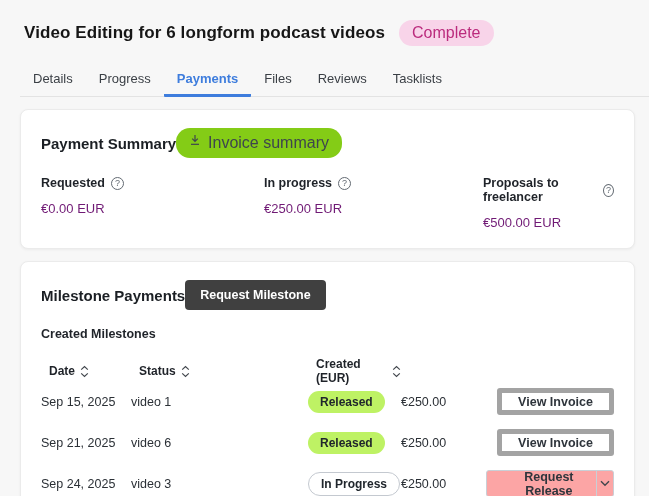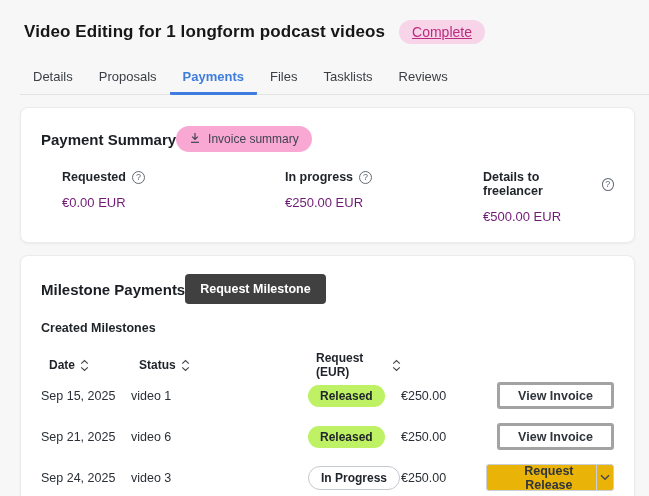--- a/index.html
+++ b/index.html
@@ -7,48 +7,48 @@
   body {
     background:#f7f7f7;
     font-family:"Liberation Sans", sans-serif;
     color:#24292f;
     overflow:hidden;
   }
   
   .header-row { display:flex; align-items:center; gap:14px; margin:20px 24px 0 24px; }
   .page-title { font-size:17px; font-weight:700; color:#161616; letter-spacing:.1px; }
   .badge-complete {
-    background:#f8d4e9; color:#bb2b7d; font-size:14px; font-weight:400;
-    padding:4px 13px; border-radius:13px; white-space:nowrap;text-decoration:underline;
+    background:#f8d4e9; color:#bb2b7d; font-size:16px; font-weight:400;
+    padding:4px 13px; border-radius:13px; white-space:nowrap;
   }
   
   .tabs-wrap { display:flex; margin:16px 0 0 20px; border-bottom:1px solid #e3e3e3; }
   .tab {
     padding:9px 13px 8px 13px; font-size:13px; color:#3a3f45; cursor:pointer;
     border-bottom:3px solid transparent; margin-bottom:-1px;
   }
   .tab.active { color:#3e7ddd; font-weight:700; border-bottom-color:#3e7ddd; border-radius:0 0 1px 1px; }
   
   .card {
     background:#fff; width:615px; margin:12px 14px 0 20px;
     border:1px solid #ebebeb; border-radius:8px;
     box-shadow:0 1px 3px rgba(0,0,0,.05);
     padding:18px 20px;
   }
   .card-title { font-size:15px; font-weight:700; color:#1b1f24; }
   
   .ps-head { display:flex; align-items:center; gap:0; }
   .pill-btn {
     display:inline-flex; align-items:flex-start; gap:7px;
-    background:#f9a8d4; color:#3e454e; border:none; cursor:pointer;
-    font-family:inherit; font-size:12px; padding:6px 13px; border-radius:14px;
+    background:#84cc16; color:#3e454e; border:none; cursor:pointer;
+    font-family:inherit; font-size:16px; padding:6px 13px; border-radius:14px;
   }
   .stats-row { display:flex; margin-top:18px; }
   .stat { display:flex; flex-direction:column; }
-  .stat-1 { width:223px;margin-left:21px; }
+  .stat-1 { width:223px; }
   .stat-2 { flex:1; }
   .stat-3 { width:131px; }
   .stat-label { display:flex; align-items:center; gap:6px; font-size:12.5px; font-weight:700; color:#1f2329; }
   .help-icon {
     width:13px; height:13px; border:1px solid #636a72; border-radius:50%;
     color:#636a72; font-size:9px; font-weight:400; display:inline-flex;
     align-items:center; justify-content:center; line-height:1; cursor:pointer;
   }
   .stat-value { margin-top:11px; font-size:13px; color:#701a75; }
   
@@ -67,51 +67,51 @@
   .sort-icon { cursor:pointer; display:inline-flex; }
   .tbl-body .tbl-row { height:41px; font-size:12.5px; color:#2b3036; }
   .cell-action { justify-self:end; }
   .status-pill {
     display:inline-block; font-size:12px; font-weight:700; color:#20262c;
     padding:4px 12px; border-radius:12px;
   }
   .status-released { background:#bef264; }
   .status-inprogress { background:#fff; border:1px solid #c4c9d0; }
   .btn-outline {
-    background:#fff; border:3px solid #a3a3a3; border-radius:3px; cursor:pointer;
+    background:#fff; border:5px solid #a3a3a3; border-radius:3px; cursor:pointer;
     font-family:inherit; font-size:12.5px; font-weight:700; color:#2f353c;
     height:27px; width:117px; display:inline-flex; align-items:center; justify-content:center;
   }
-  .split-btn { display:inline-flex; border:1px solid #c9cfd6; border-radius:3px; background:#eab308; height:27px;padding-left:15px; }
+  .split-btn { display:inline-flex; border:1px solid #c9cfd6; border-radius:3px; background:#fca5a5; height:27px;padding-left:15px; }
   .split-main {
     background:none; border:none; cursor:pointer; font-family:inherit;
     font-size:12.5px; font-weight:700; color:#2f353c; padding:0 13px;
     display:inline-flex; align-items:center;
   }
   .split-caret {
     background:none; border:none; border-left:1px solid #c9cfd6; cursor:pointer;
     width:25px; display:inline-flex; align-items:center; justify-content:center;
   }
   svg { display:block; }
 </style>
 </head>
 <body>
 
 <div class="header-row">
-  <div class="page-title">Video Editing for 1 longform podcast videos</div>
+  <div class="page-title">Video Editing for 6 longform podcast videos</div>
   <div class="badge-complete">Complete</div>
 </div>
 
 <div class="tabs-wrap">
   <div class="tab">Details</div>
-  <div class="tab">Proposals</div>
+  <div class="tab">Progress</div>
   <div class="tab active">Payments</div>
   <div class="tab">Files</div>
+  <div class="tab">Reviews</div>
   <div class="tab">Tasklists</div>
-  <div class="tab">Reviews</div>
 </div>
 
 <div class="card">
   <div class="ps-head">
     <div class="card-title">Payment Summary</div>
     <button class="pill-btn">
       <span>
         <svg width="12" height="12" viewBox="0 0 12 12">
           <path d="M6 1 V7.2 M3.2 4.7 L6 7.5 L8.8 4.7" fill="none" stroke="#3e454e" stroke-width="1.2"></path>
           <path d="M2 10.3 H10" fill="none" stroke="#3e454e" stroke-width="1.2"></path>
@@ -130,21 +130,21 @@
     </div>
     <div class="stat stat-2">
       <div class="stat-label">
         <span>In progress</span>
         <span class="help-icon">?</span>
       </div>
       <div class="stat-value">€250.00 EUR</div>
     </div>
     <div class="stat stat-3">
       <div class="stat-label">
-        <span>Details to freelancer</span>
+        <span>Proposals to freelancer</span>
         <span class="help-icon">?</span>
       </div>
       <div class="stat-value">€500.00 EUR</div>
     </div>
   </div>
 </div>
 
 <div class="card">
   <div class="ms-head">
     <div class="card-title">Milestone Payments</div>
@@ -167,21 +167,21 @@
       <div class="th">
         <span>Status</span>
         <span class="sort-icon">
           <svg width="9" height="13" viewBox="0 0 9 13">
               <path d="M1.2 4.6 L4.5 1.6 L7.8 4.6" fill="none" stroke="#42474d" stroke-width="1.2"></path>
               <path d="M1.2 8.4 L4.5 11.4 L7.8 8.4" fill="none" stroke="#42474d" stroke-width="1.2"></path>
             </svg>
         </span>
       </div>
       <div class="th">
-        <span>Request (EUR)</span>
+        <span>Created (EUR)</span>
         <span class="sort-icon">
           <svg width="9" height="13" viewBox="0 0 9 13">
               <path d="M1.2 4.6 L4.5 1.6 L7.8 4.6" fill="none" stroke="#42474d" stroke-width="1.2"></path>
               <path d="M1.2 8.4 L4.5 11.4 L7.8 8.4" fill="none" stroke="#42474d" stroke-width="1.2"></path>
             </svg>
         </span>
       </div>
       <div></div>
     </div>
 

